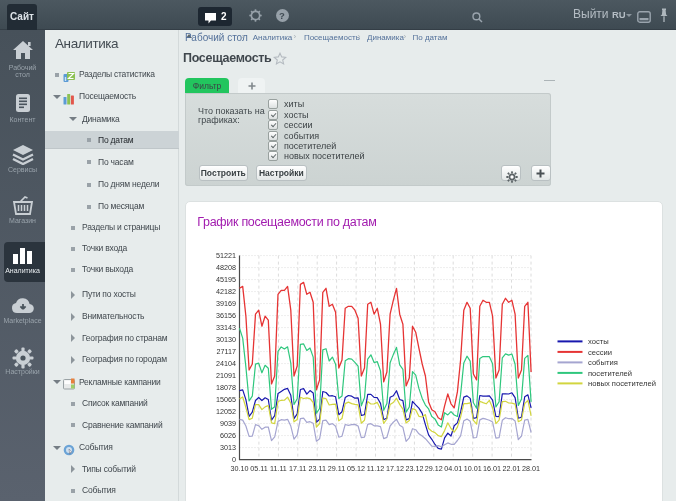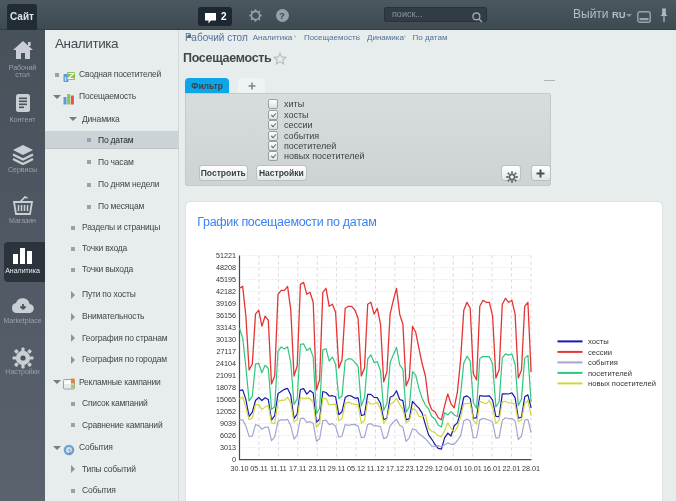--- a/index.html
+++ b/index.html
@@ -21,21 +21,20 @@
             <line x1="0.3" y1="6.5" x2="2.2" y2="6.5"></line>
             <line x1="10.8" y1="6.5" x2="12.7" y2="6.5"></line>
             <line x1="2.1" y1="2.1" x2="3.4" y2="3.4"></line>
             <line x1="9.6" y1="9.6" x2="10.9" y2="10.9"></line>
             <line x1="2.1" y1="10.9" x2="3.4" y2="9.6"></line>
             <line x1="9.6" y1="3.4" x2="10.9" y2="2.1"></line>
           </g>
         </g>
       </svg></div>
   <div class="a" style="left:275.5px;top:8.5px;width:13px;height:13px;background:#97a1a9;border-radius:50%;color:#3f4a52;font-size:9.5px;font-weight:bold;text-align:center;line-height:13px">?</div>
-  <div class="a" style="left:384px;top:7px;width:103px;height:15px;background:#323c45;border:1px solid #2a333b;border-radius:2px;color:#8d97a0;font-size:9px;line-height:13px;padding-left:7px">поиск...</div>
   <div class="a" style="left:472px;top:9px"><svg width="11" height="11" viewBox="0 0 11 11">
         <circle cx="4.4" cy="4.4" r="3.4" fill="none" stroke="#9aa4ad" stroke-width="1.4"></circle>
         <line x1="7" y1="7" x2="10" y2="10" stroke="#9aa4ad" stroke-width="1.5"></line>
       </svg></div>
   <div class="a" style="left:573px;top:0;font-size:12px;color:#b5bdc4;line-height:29px">Выйти</div>
   <div class="a" style="left:612px;top:0;font-size:9.5px;font-weight:bold;color:#b5bdc4;line-height:29px">RU</div>
   <div class="a" style="left:626px;top:13.5px;width:0;height:0;border-left:3px solid transparent;border-right:3px solid transparent;border-top:3.5px solid #8b959d"></div>
   <div class="a" style="left:637px;top:9px"><svg width="14" height="12" viewBox="0 0 14 12">
         <rect x="0.8" y="0.8" width="12.4" height="10.4" rx="2" fill="none" stroke="#9aa4ad" stroke-width="1.4"></rect>
         <rect x="2.5" y="7" width="9" height="2.3" fill="#9aa4ad"></rect>
@@ -103,21 +102,21 @@
 <div class="a" style="left:45px;top:30px;width:134px;height:471px;background:#e7ecec;border-right:1px solid #d3d9da">
   <div class="a" style="left:10px;top:6px;font-size:13.5px;color:#434b52;letter-spacing:-0.4px;line-height:15px">Аналитика</div>
 <div style="position:absolute;left:0;top:101.3px;width:134px;height:17.6px;background:#ccd3d6;box-shadow:inset 0 -1px 0 #bfc6c9"></div>
 <div style="position:absolute;left:10px;top:42.5px;width:4px;height:4px;background:#9aa2a8"></div>
 <div style="position:absolute;left:18px;top:38.5px;width:12px;height:12px"><svg width="12" height="12" viewBox="0 0 12 12">
         <rect x="0.5" y="3" width="5" height="8" rx="1" fill="#5b9bd5"></rect>
         <rect x="1.8" y="6" width="1.4" height="4" fill="#fff" opacity="0.7"></rect>
         <rect x="4" y="1" width="8" height="8" rx="1" fill="#8cc153"></rect>
         <path d="M5.5 2.5h5l-5 5h5" stroke="#fff" stroke-width="1.2" fill="none"></path>
       </svg></div>
-<div style="position:absolute;left:34px;top:39.0px;height:11px;line-height:11px;font-size:8.5px;letter-spacing:-0.2px;color:#41484e;white-space:nowrap">Сводная посетителей</div>
+<div style="position:absolute;left:34px;top:39.0px;height:11px;line-height:11px;font-size:8.5px;letter-spacing:-0.2px;color:#41484e;white-space:nowrap">Разделы статистика</div>
 <div style="position:absolute;left:8px;top:64.5px;width:0;height:0;border-left:4px solid transparent;border-right:4px solid transparent;border-top:4.5px solid #757d84"></div>
 <div style="position:absolute;left:18px;top:60.5px;width:12px;height:12px"><svg width="12" height="12" viewBox="0 0 12 12">
         <rect x="0.5" y="4" width="3" height="7.5" rx="0.5" fill="#5b9bd5"></rect>
         <rect x="4.2" y="1" width="3" height="10.5" rx="0.5" fill="#8cc153"></rect>
         <rect x="7.9" y="2.5" width="3" height="9" rx="0.5" fill="#e2574c"></rect>
       </svg></div>
 <div style="position:absolute;left:34px;top:61.0px;height:11px;line-height:11px;font-size:8.5px;letter-spacing:-0.2px;color:#41484e;white-space:nowrap">Посещаемость</div>
 <div style="position:absolute;left:24px;top:87px;width:0;height:0;border-left:4px solid transparent;border-right:4px solid transparent;border-top:4.5px solid #757d84"></div>
 <div style="position:absolute;left:37px;top:83.5px;height:11px;line-height:11px;font-size:8.5px;letter-spacing:-0.2px;color:#41484e;white-space:nowrap">Динамика</div>
 <div style="position:absolute;left:42px;top:108px;width:4px;height:4px;background:#9aa2a8"></div>
@@ -173,28 +172,29 @@
 <div class="a" style="left:367px;top:32.5px;font-size:8px;line-height:9px;color:#54719a;white-space:nowrap">Динамика</div>
 <div class="a" style="left:412.5px;top:32.5px;font-size:8px;line-height:9px;color:#54719a;white-space:nowrap">По датам</div>
 <div class="a" style="left:241.5px;top:33px;font-size:8px;line-height:8px;color:#a8b0b6">›</div>
 <div class="a" style="left:293.5px;top:33px;font-size:8px;line-height:8px;color:#a8b0b6">›</div>
 <div class="a" style="left:357.5px;top:33px;font-size:8px;line-height:8px;color:#a8b0b6">›</div>
 <div class="a" style="left:403.5px;top:33px;font-size:8px;line-height:8px;color:#a8b0b6">›</div>
 <div class="a" style="left:183px;top:49px;font-size:12.5px;font-weight:bold;color:#40474d;letter-spacing:-0.3px;line-height:18px">Посещаемость</div>
 <div class="a" style="left:273px;top:52px"><svg width="14" height="14" viewBox="0 0 14 14">
       <path d="M7 1.2l1.7 3.7 4 .4-3 2.7.9 3.9L7 9.8l-3.6 2.1.9-3.9-3-2.7 4-.4z" fill="none" stroke="#b4bac0" stroke-width="1.1"></path>
     </svg></div>
-<div class="a" style="left:185px;top:77.5px;width:44px;height:16px;background:#0ea5e9;border-radius:4px 4px 0 0;font-size:8.5px;font-weight:bold;color:#3c4347;text-align:center;line-height:17px">Фильтр</div>
+<div class="a" style="left:185px;top:77.5px;width:44px;height:16px;background:#22c55e;border-radius:4px 4px 0 0;font-size:8.5px;font-weight:normal;color:#3c4347;text-align:center;line-height:17px">Фильтр</div>
 <div class="a" style="left:237.8px;top:77.5px;width:27.7px;height:16px;background:#eff3f3;border-radius:4px 4px 0 0">
     <svg class="a" style="left:9.8px;top:4px" width="8" height="8" viewBox="0 0 8 8">
       <path d="M4 0.5v7M0.5 4h7" stroke="#80888c" stroke-width="1.6"></path>
     </svg>
   </div>
 <div class="a" style="left:544px;top:73px;font-size:11px;color:#9aa3a7">—</div>
 <div class="a" style="left:185.3px;top:93px;width:365.7px;height:92.5px;background:linear-gradient(#d7dddc,#ccd3d2);border-radius:0 3px 3px 3px;box-shadow:0 0 0 1px #c3caca inset">
+  <div class="a" style="left:12.7px;top:13.5px;width:80px;font-size:9px;line-height:9px;color:#41484c">Что показать на графиках:</div>
 <div style="position:absolute;left:82.7px;top:6.3px;width:10px;height:10px;background:linear-gradient(#fdfdfd,#dde1e1);border:1px solid #98a09e;border-radius:2px"></div>
 <div style="position:absolute;left:98.7px;top:6.3px;font-size:9px;line-height:10px;color:#3c4245;white-space:nowrap">хиты</div>
 <div style="position:absolute;left:82.7px;top:16.7px;width:10px;height:10px;background:linear-gradient(#fdfdfd,#dde1e1);border:1px solid #98a09e;border-radius:2px">
       <div style="position:absolute;left:2px;top:2.2px;width:5px;height:2.6px;border-left:1.6px solid #5f6668;border-bottom:1.6px solid #5f6668;transform:rotate(-48deg)"></div>
     </div>
 <div style="position:absolute;left:98.7px;top:16.7px;font-size:9px;line-height:10px;color:#3c4245;white-space:nowrap">хосты</div>
 <div style="position:absolute;left:82.7px;top:27.1px;width:10px;height:10px;background:linear-gradient(#fdfdfd,#dde1e1);border:1px solid #98a09e;border-radius:2px">
       <div style="position:absolute;left:2px;top:2.2px;width:5px;height:2.6px;border-left:1.6px solid #5f6668;border-bottom:1.6px solid #5f6668;transform:rotate(-48deg)"></div>
     </div>
 <div style="position:absolute;left:98.7px;top:27.1px;font-size:9px;line-height:10px;color:#3c4245;white-space:nowrap">сессии</div>
@@ -228,21 +228,21 @@
           <circle cx="6" cy="6" r="1.7" fill="#fff"></circle>
         </svg></div>
     </div>
   <div class="a" style="left:345.7px;top:71.7px;width:20px;height:16.5px;background:linear-gradient(#ffffff,#e3e7e7);border:1px solid #b9c0c2;border-radius:3px">
       <svg class="a" style="left:4.5px;top:3px" width="9" height="9" viewBox="0 0 9 9">
         <path d="M4.5 0.5v8M0.5 4.5h8" stroke="#4a5054" stroke-width="2"></path>
       </svg>
     </div>
 </div>
 <div class="a" style="left:185.3px;top:201px;width:477.7px;height:302px;background:#fff;border:1px solid #dce1e1;border-radius:5px 5px 0 0">
-  <div class="a" style="left:11px;top:13px;font-size:12.5px;color:#3b82f6;letter-spacing:-0.3px">График посещаемости по датам</div>
+  <div class="a" style="left:11px;top:13px;font-size:12.5px;color:#a21caf;letter-spacing:-0.3px">График посещаемости по датам</div>
 </div>
 <svg class="a" style="left:186px;top:240px" width="477" height="245" viewBox="186 240 477 245">
 <line x1="239.5" y1="447.6" x2="531" y2="447.6" stroke="#dcdcdc" stroke-width="1" stroke-dasharray="1,2"></line>
 <line x1="239.5" y1="435.6" x2="531" y2="435.6" stroke="#dcdcdc" stroke-width="1" stroke-dasharray="1,2"></line>
 <line x1="239.5" y1="423.6" x2="531" y2="423.6" stroke="#dcdcdc" stroke-width="1" stroke-dasharray="1,2"></line>
 <line x1="239.5" y1="411.6" x2="531" y2="411.6" stroke="#dcdcdc" stroke-width="1" stroke-dasharray="1,2"></line>
 <line x1="239.5" y1="399.6" x2="531" y2="399.6" stroke="#dcdcdc" stroke-width="1" stroke-dasharray="1,2"></line>
 <line x1="239.5" y1="387.6" x2="531" y2="387.6" stroke="#dcdcdc" stroke-width="1" stroke-dasharray="1,2"></line>
 <line x1="239.5" y1="375.6" x2="531" y2="375.6" stroke="#dcdcdc" stroke-width="1" stroke-dasharray="1,2"></line>
 <line x1="239.5" y1="363.6" x2="531" y2="363.6" stroke="#dcdcdc" stroke-width="1" stroke-dasharray="1,2"></line>

